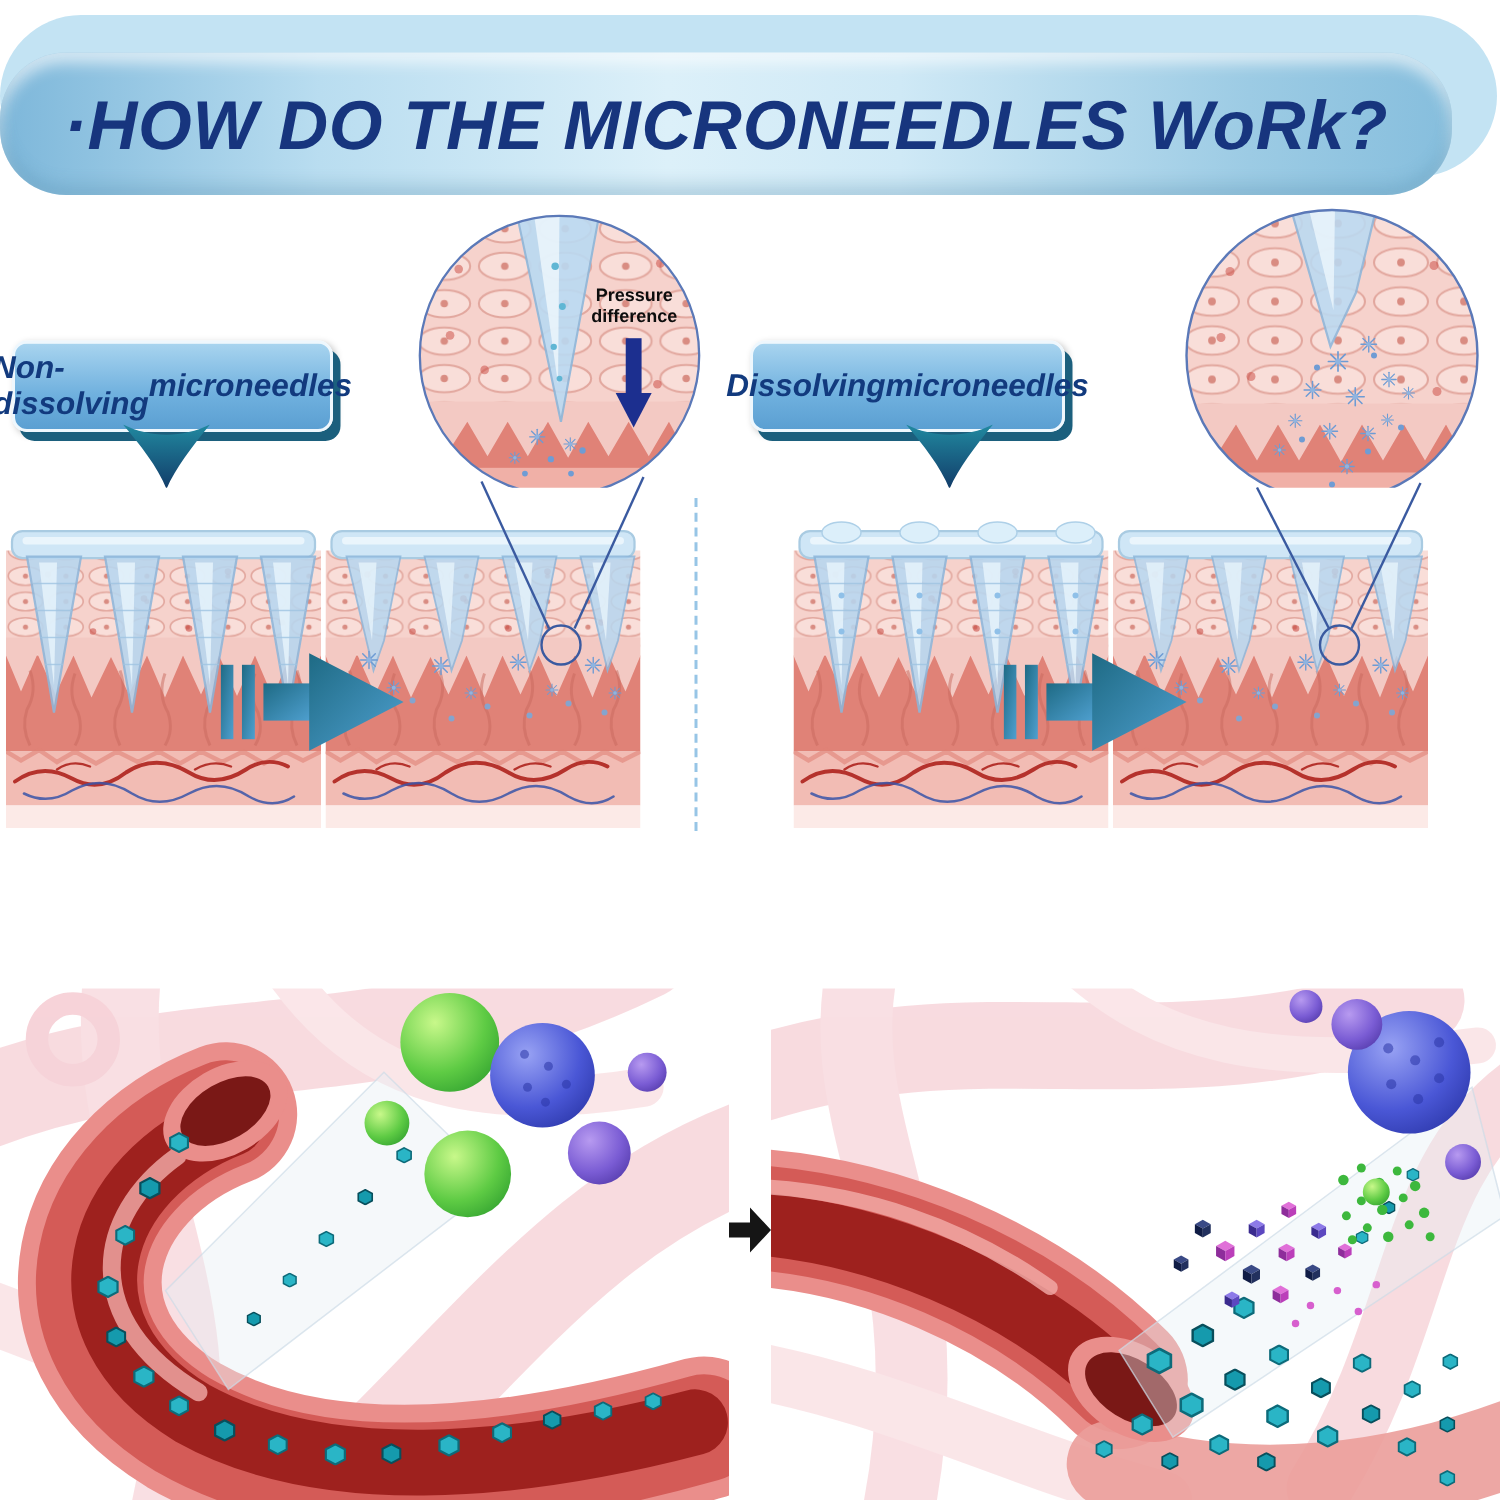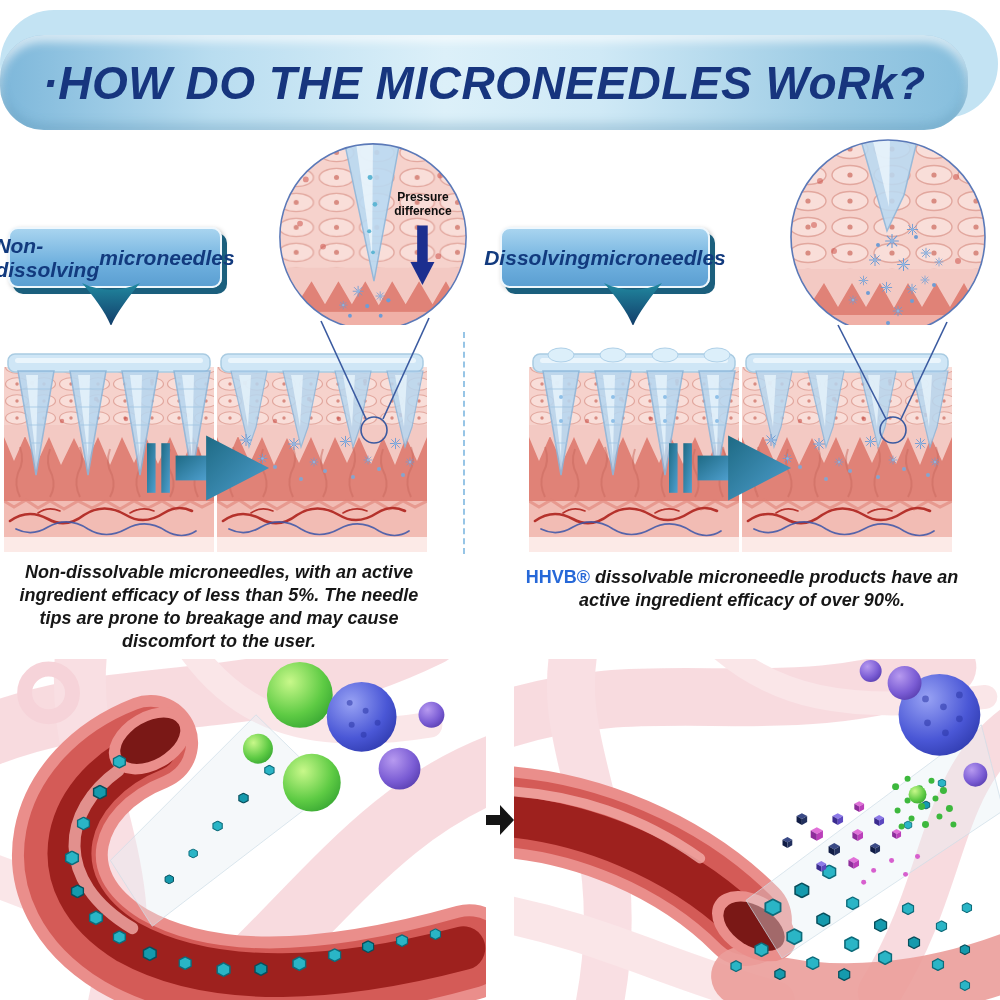--- a/index.html
+++ b/index.html
@@ -380,25 +380,20 @@
       <line x1="383" y1="419" x2="429" y2="318"></line>
       <circle cx="374" cy="430" r="13"></circle>
       <line x1="886" y1="419" x2="838" y2="325"></line>
       <line x1="901" y1="419" x2="947" y2="322"></line>
       <circle cx="893" cy="430" r="13"></circle>
     </g>
   </svg>
 
   <div class="divider"></div>
 
-  <div class="caption" style="left:5px;top:561px;width:428px">Non-dissolvable microneedles, with an active ingredient efficacy of less than 5%. The needle tips are prone to breakage and may cause discomfort to the user.</div>
-  <div class="caption" style="left:524px;top:566px;width:436px">
-    <span class="brand">HHVB®</span>
-    <span>dissolvable microneedle products have an active ingredient efficacy of over 90%.</span>
-  </div>
 
   <svg class="bio" style="left:0;top:659px" viewBox="0 0 486 342">
     <rect width="486" height="342" fill="#ffffff"></rect>
     <g fill="none" opacity="0.62" stroke-linecap="round">
       <path d="M-30,84 C 120,18 250,64 430,-24" stroke="#f4c6cd" stroke-width="62"></path>
       <path d="M84,-30 C 58,110 150,200 112,352" stroke="#f6cdd3" stroke-width="52"></path>
       <path d="M510,104 C 386,148 330,238 208,352" stroke="#f4c6cd" stroke-width="66"></path>
       <path d="M-20,212 C 90,252 196,302 330,338" stroke="#f8d7db" stroke-width="42"></path>
       <path d="M186,-16 C 236,58 306,86 430,66" stroke="#f8d7db" stroke-width="26"></path>
       <circle cx="48" cy="34" r="24" stroke="#f2b9c2" stroke-width="15"></circle>

